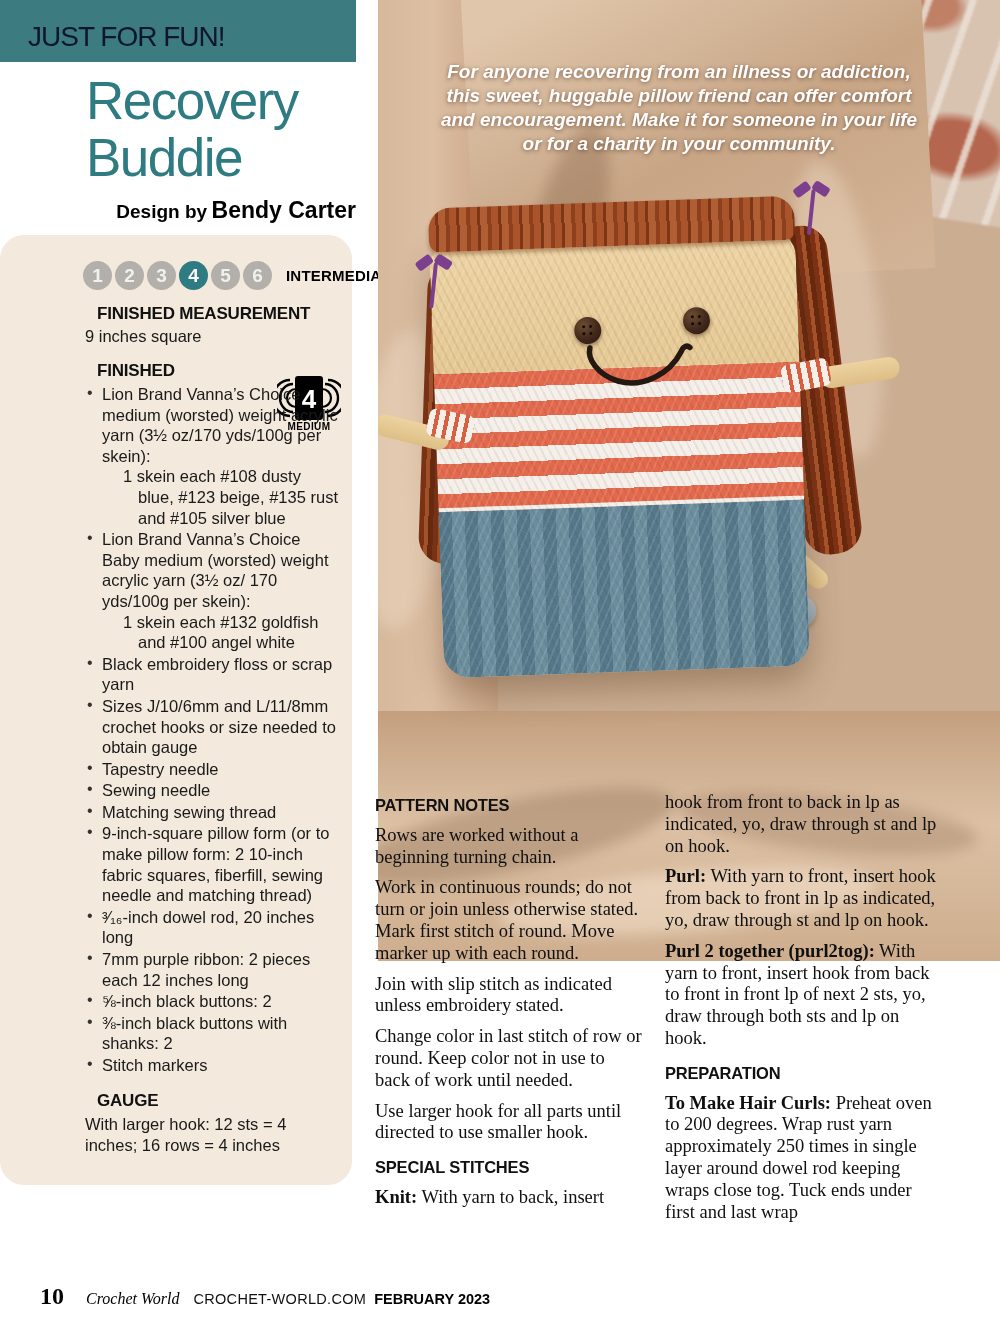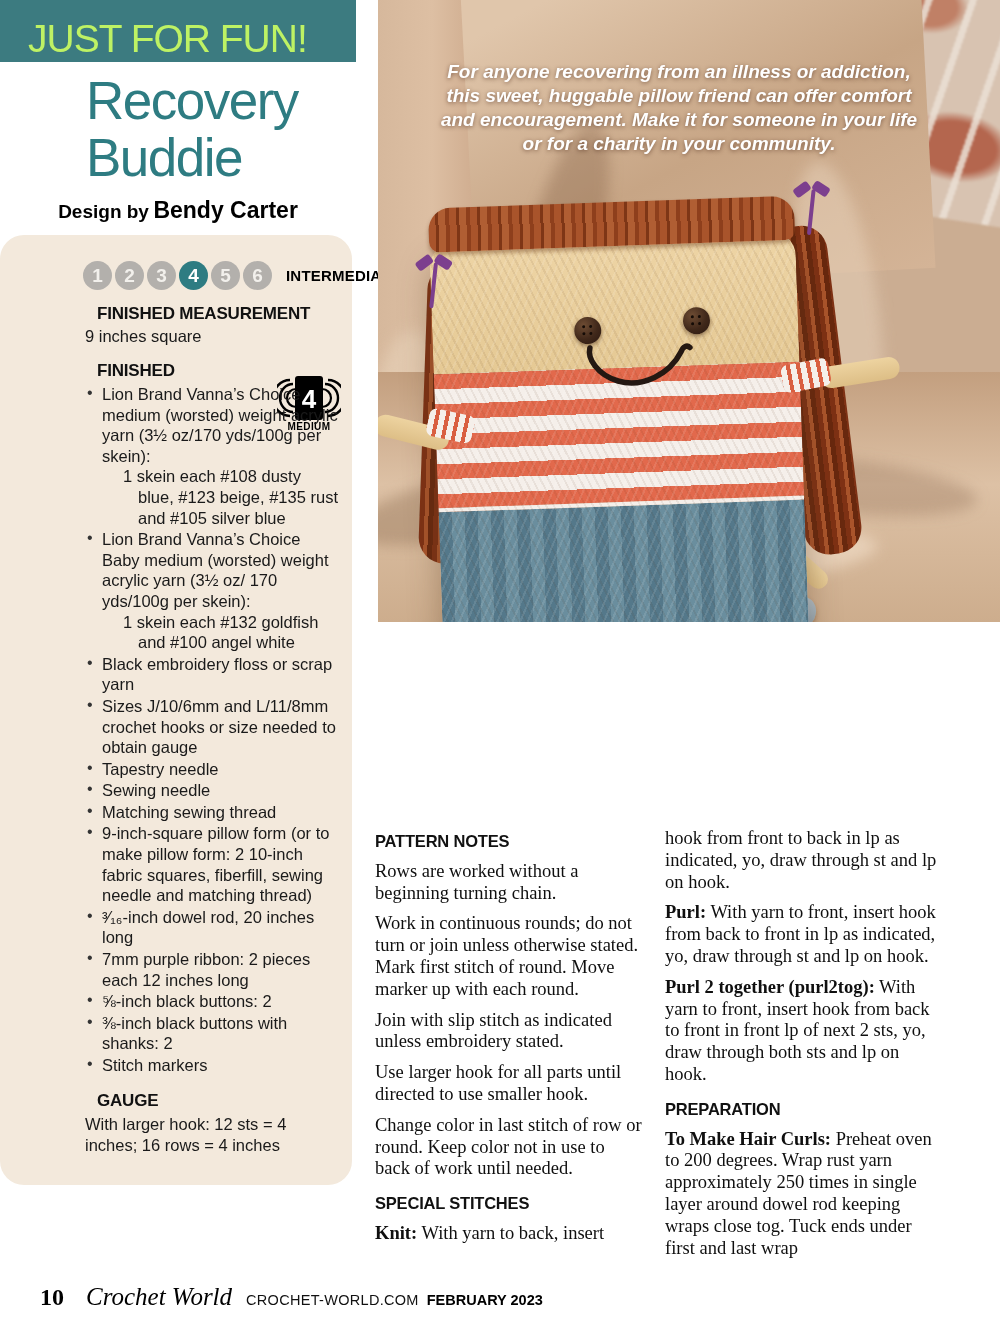--- a/index.html
+++ b/index.html
@@ -1,27 +1,27 @@
 <!DOCTYPE html>
 <html><head>
 <meta charset="utf-8">
 <style>
   html,body{margin:0;padding:0;background:#e8e8e8}
   #page{position:relative;width:1000px;height:1343px;background:#ffffff;overflow:hidden;
         font-family:"Liberation Sans","DejaVu Sans",sans-serif;}
 
   
   .banner{position:absolute;left:0;top:0;width:356px;height:62px;background:#3C7B80;}
-  .banner-label{position:absolute;left:28px;bottom:1px;font-size:39px;font-weight:400;
-        color:#bef264;letter-spacing:-1px;white-space:nowrap;}
+  .banner-label{position:absolute;left:28px;bottom:9px;font-size:28px;font-weight:400;
+        color:#0f172a;letter-spacing:-1px;white-space:nowrap;}
 
   
   .title{position:absolute;left:86px;top:72px;margin:0;font-size:53px;line-height:57px;
         font-weight:400;color:#2E7C82;letter-spacing:-1.5px;}
-  .byline{position:absolute;left:0;top:197px;width:356px;text-align:center;color:#000;white-space:nowrap;}
+  .byline{position:absolute;left:0;top:197px;width:356px;text-align:right;color:#000;white-space:nowrap;}
   .byline .by{font-weight:700;font-size:19px;}
   .byline .designer{font-weight:700;font-size:23px;}
 
   
   .infobox{position:absolute;left:0;top:235px;width:352px;height:950px;background:#F3E9DC;
         border-radius:24px;box-sizing:border-box;padding:26px 12px 0 85px;}
   .skill-row{display:flex;align-items:center;margin:0 0 14px -2px;}
   .lvl{width:29px;height:29px;border-radius:50%;background:#B3B0AC;color:#F2F0EC;
         font-weight:700;font-size:19px;line-height:29px;text-align:center;margin-right:3px;flex:0 0 auto;}
   .lvl.active{background:#2E7C82;color:#fff;}
@@ -37,21 +37,21 @@
   .mat-sub:empty{display:none;}
   .gauge-p{font-size:16.5px;line-height:21px;color:#1a1a1a;margin:0;}
   .gauge-p b{font-weight:400;}
 
   
   .yarn-icon{position:absolute;right:6px;top:140px;width:74px;text-align:center;}
   .yarn-icon svg{display:block;margin:0 auto;}
   .yarn-label{display:block;font-size:10px;font-weight:700;letter-spacing:.4px;color:#000;margin-top:0;}
 
   
-  .photo{position:absolute;left:378px;top:0;width:622px;height:622px;margin:0;
+  .photo{position:absolute;left:378px;top:0;width:622px;height:961px;margin:0;
         background:#CBAD92;overflow:hidden;}
   .ph-chair{position:absolute;left:0;top:0;width:120px;height:810px;
         background:linear-gradient(90deg,#D6B89C,#DDBFA3 45%,#C8A385);}
   .ph-drape-top{position:absolute;left:90px;top:-20px;width:460px;height:300px;
         background:linear-gradient(155deg,#E0C6AB 10%,#C7A585 55%,#D4B497);transform:rotate(-3deg);}
   .ph-brick{position:absolute;right:-50px;top:-50px;width:300px;height:260px;transform:rotate(9deg);
         background:
           repeating-linear-gradient(100deg,rgba(235,225,214,.85) 0 7px,rgba(0,0,0,0) 7px 42px),
           radial-gradient(70px 45px at 30% 42%,#B97057 0 55%,rgba(0,0,0,0) 72%),
           radial-gradient(80px 50px at 72% 72%,#B4664E 0 50%,rgba(0,0,0,0) 70%),
@@ -115,34 +115,34 @@
   .hand-left{left:-62px;top:212px;width:76px;transform:rotate(16deg);}
   .hand-right{left:386px;top:168px;width:80px;transform:rotate(-7deg);}
   .bow{position:absolute;width:36px;height:26px;z-index:6;}
   .bow::before,.bow::after{content:"";position:absolute;width:17px;height:10px;background:#7C3F8E;border-radius:3px;}
   .bow::before{left:0;top:5px;transform:rotate(-35deg);}
   .bow::after{right:0;top:5px;transform:rotate(35deg);}
   .bow .tail{position:absolute;left:15px;top:10px;width:4px;height:46px;background:#7C3F8E;border-radius:2px;transform:rotate(8deg);}
   .b1{left:-14px;top:44px;} .b2{left:366px;top:-16px;}
 
   
-  .col{position:absolute;top:828px;height:448px;overflow:hidden;color:#0f0f0f;
+  .col{position:absolute;top:792px;height:448px;overflow:hidden;color:#0f0f0f;
         font-family:"Liberation Serif","DejaVu Serif",serif;font-size:18.5px;line-height:21.8px;}
   .col-left{left:375px;width:268px;}
   .col-right{left:665px;width:280px;}
   .col h4{font-family:"Liberation Sans","DejaVu Sans",sans-serif;font-size:16.5px;font-weight:700;
         letter-spacing:-.2px;color:#111;margin:13px 0 8px;}
   .col h4.first{margin-top:3px;}
   .col p{margin:0 0 9px;}
   .col b{font-weight:700;}
 
   
   .footer{position:absolute;left:40px;top:1283px;display:flex;align-items:baseline;white-space:nowrap;}
   .pageno{font-family:"Liberation Serif","DejaVu Serif",serif;font-weight:700;font-size:24px;color:#000;}
-  .mag{font-family:"Liberation Serif","DejaVu Serif",serif;font-style:italic;font-size:25px;color:#000;margin-left:22px;}
+  .mag{font-family:"Liberation Serif","DejaVu Serif",serif;font-style:italic;font-size:16px;color:#000;margin-left:22px;}
   .site{font-size:14.5px;letter-spacing:.3px;color:#111;margin-left:14px;}
   .date{font-size:14.5px;font-weight:700;color:#000;margin-left:8px;}
 </style>
 </head>
 <body>
 
 <div id="page">
 
   <div class="banner">
     <span class="banner-label">JUST FOR FUN!</span>
@@ -251,22 +251,22 @@
     </div>
 
     <figcaption class="caption">For anyone recovering from an illness or addiction, this sweet, huggable pillow friend can offer comfort and encouragement. Make it for someone in your life or for a charity in your community.</figcaption>
   </figure>
 
   <section class="col col-left">
     <h4 class="first">PATTERN NOTES</h4>
     <p>Rows are worked without a beginning turning chain.</p>
     <p>Work in continuous rounds; do not turn or join unless otherwise stated. Mark first stitch of round. Move marker up with each round.</p>
     <p>Join with slip stitch as indicated unless embroidery stated.</p>
+    <p>Change color in last stitch of row or round. Keep color not in use to back of work until needed.</p>
     <p>Use larger hook for all parts until directed to use smaller hook.</p>
-    <p>Change color in last stitch of row or round. Keep color not in use to back of work until needed.</p>
     <h4>SPECIAL STITCHES</h4>
     <p><b>Knit:</b><span> With yarn to back, insert</span></p>
   </section>
 
   <section class="col col-right">
     <p>hook from front to back in lp as indicated, yo, draw through st and lp on hook.</p>
     <p><b>Purl:</b><span> With yarn to front, insert hook from back to front in lp as indicated, yo, draw through st and lp on hook.</span></p>
     <p><b>Purl 2 together (purl2tog):</b><span> With yarn to front, insert hook from back to front in front lp of next 2 sts, yo, draw through both sts and lp on hook.</span></p>
     <h4>PREPARATION</h4>
     <p><b>To Make Hair Curls:</b><span> Preheat oven to 200 degrees. Wrap rust yarn approximately 250 times in single layer around dowel rod keeping wraps close tog. Tuck ends under first and last wrap</span></p>

